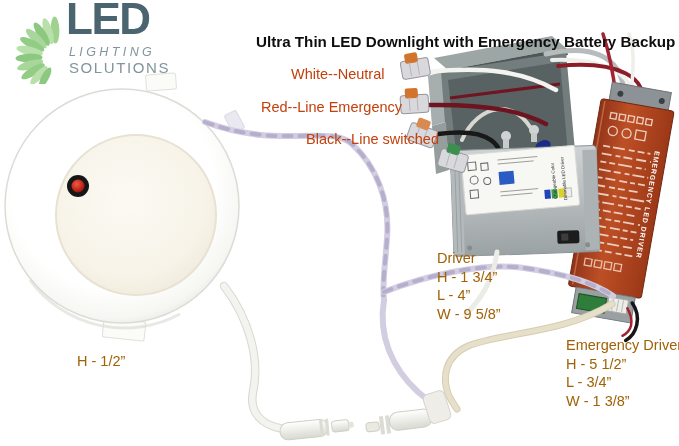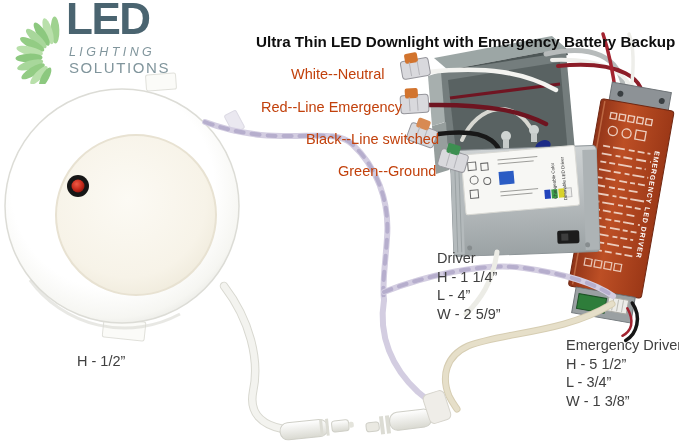--- a/index.html
+++ b/index.html
@@ -14,21 +14,21 @@
   .logo-sub2{position:absolute;left:69px;top:59px;font-size:15px;color:#80959c;letter-spacing:1.6px;}
   
   .title{position:absolute;left:256px;top:7px;font-size:15.2px;font-weight:700;color:#0e0e0e;margin-top:26px;}
   
   .wire-label{position:absolute;font-size:14.5px;color:#c2410c;white-space:nowrap;}
   .lbl-white{left:291px;top:66px;}
   .lbl-red{left:261px;top:99px;}
   .lbl-black{left:274px;top:131px;margin-left:32px;}
   .lbl-green{left:338px;top:163px;}
   
-  .dim{position:absolute;font-size:14.5px;color:#404040;line-height:1.28;white-space:nowrap;}
+  .dim{position:absolute;font-size:14.5px;color:#a16207;line-height:1.28;white-space:nowrap;}
   .dim-downlight{left:77px;top:352px;}
   .dim-driver{left:437px;top:249px;}
   .dim-em{left:566px;top:336px;}
 </style>
 </head>
 <body>
 
 <div class="canvas">
 
   <svg class="scene" width="679" height="446" viewBox="0 0 679 446">
@@ -264,27 +264,26 @@
     <div class="logo-led">LED</div>
     <div class="logo-sub1">LIGHTING</div>
     <div class="logo-sub2">SOLUTIONS</div>
   </div>
 
   <div class="title">Ultra Thin LED Downlight with Emergency Battery Backup</div>
 
   <div class="wire-label lbl-white">White--Neutral</div>
   <div class="wire-label lbl-red">Red--Line Emergency</div>
   <div class="wire-label lbl-black">Black--Line switched</div>
-  <div class="wire-label lbl-green">Green--Ground</div>
 
   <div class="dim dim-driver">
     <div>Driver</div>
-    <div>H - 1 1/4”</div>
+    <div>H - 1 3/4”</div>
     <div>L - 4”</div>
-    <div>W - 2 5/9”</div>
+    <div>W - 9 5/8”</div>
   </div>
 
   <div class="dim dim-downlight">
     <div>H - 1/2”</div>
   </div>
 
   <div class="dim dim-em">
     <div>Emergency Driver</div>
     <div>H - 5 1/2”</div>
     <div>L - 3/4”</div>

